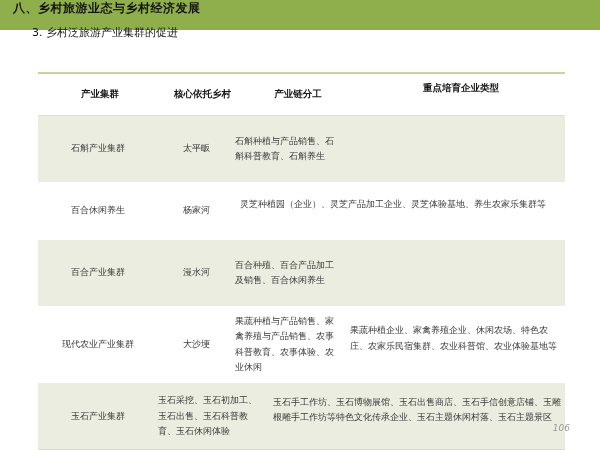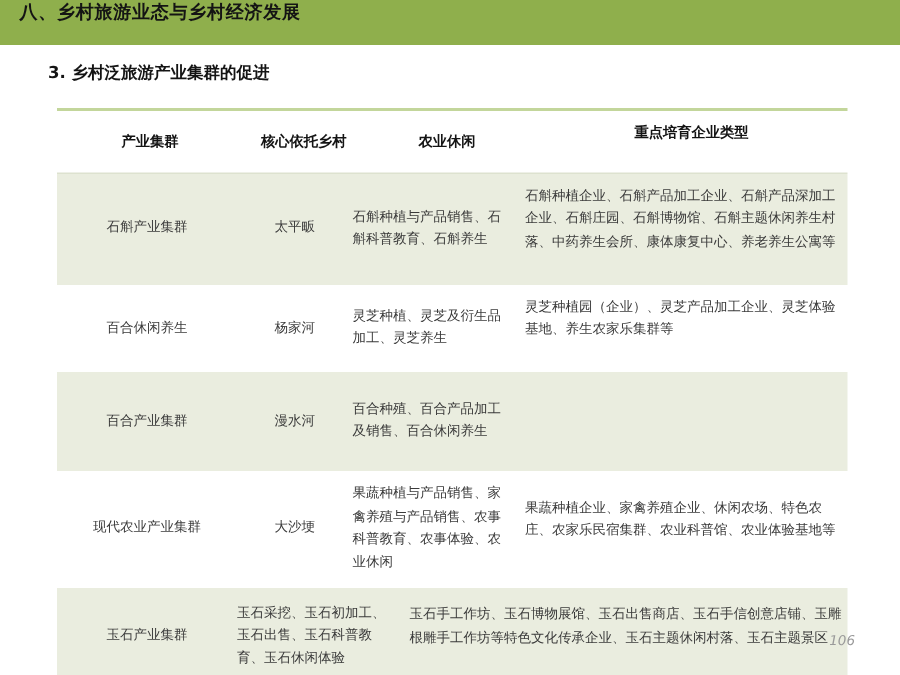--- a/index.html
+++ b/index.html
@@ -8,40 +8,40 @@
     font-family:"DejaVu Sans","Liberation Sans",sans-serif;overflow:hidden;
   }
   .title-bar{
     position:absolute;top:0;left:0;width:600px;height:30px;
     background:#8FAF4C;display:flex;align-items:flex-start;
   }
   .title-bar .title-text{
     padding-left:13px;font-size:12px;font-weight:bold;color:#141414;letter-spacing:.5px;
   }
   .subtitle{
-    position:absolute;top:41px;left:32px;font-size:11px;font-weight:bold;color:#141414;
+    position:absolute;top:25px;left:32px;font-size:11px;font-weight:normal;color:#141414;
   }
   .table{
     position:absolute;left:38px;top:72px;width:527px;
     border-top:2px solid #C3D69B;border-bottom:1px solid #D8DEC6;
   }
   .trow{display:flex;align-items:stretch;}
   .thead{border-bottom:1px solid #DDE2CF;}
   .th{
     font-size:9.5px;font-weight:bold;color:#141414;
     display:flex;align-items:center;justify-content:center;text-align:center;
     padding:7px 2px;
   }
   .row.shaded{background:#EAEDDF;}
   .c{
     font-size:9px;color:#3a3a3a;line-height:1.7;
     display:flex;align-items:center;box-sizing:border-box;
   }
   .c1{width:120px;justify-content:center;text-align:left;}
-  .c2{width:77px;justify-content:center;text-align:left;}
+  .c2{width:77px;justify-content:center;text-align:left;font-family:Liberation Serif, serif;}
   .c3{width:110px;padding:8px 3px 8px 0;}
   .c4{flex:1;padding:8px 4px 20px 5px;}
   .r-tall{min-height:66px;}
   .r-med{min-height:58px;}
   .page-number{
     position:absolute;right:30px;bottom:17px;font-size:9px;color:#9a9a9a;font-style:italic;
   }
 </style>
 </head>
 <body>
@@ -52,35 +52,33 @@
     <span class="title-text">八、乡村旅游业态与乡村经济发展</span>
   </div>
 
   <div class="subtitle">3. 乡村泛旅游产业集群的促进</div>
 
   <div class="table">
 
     <div class="trow thead">
       <div class="th c1">产业集群</div>
       <div class="th c2">核心依托乡村</div>
-      <div class="th c3">农业休闲</div>
+      <div class="th c3">产业链分工</div>
       <div class="th c4">重点培育企业类型</div>
     </div>
 
     <div class="trow row shaded r-tall">
       <div class="c c1">石斛产业集群</div>
       <div class="c c2">太平畈</div>
       <div class="c c3">石斛种植与产品销售、石斛科普教育、石斛养生</div>
-      <div class="c c4">石斛种植企业、石斛产品加工企业、石斛产品深加工企业、石斛庄园、石斛博物馆、石斛主题休闲养生村落、中药养生会所、康体康复中心、养老养生公寓等</div>
     </div>
 
     <div class="trow row r-med">
       <div class="c c1">百合休闲养生</div>
       <div class="c c2">杨家河</div>
-      <div class="c c3">灵芝种植、灵芝及衍生品加工、灵芝养生</div>
       <div class="c c4">灵芝种植园（企业）、灵芝产品加工企业、灵芝体验基地、养生农家乐集群等</div>
     </div>
 
     <div class="trow row shaded r-tall">
       <div class="c c1">百合产业集群</div>
       <div class="c c2">漫水河</div>
       <div class="c c3">百合种殖、百合产品加工及销售、百合休闲养生</div>
     </div>
 
     <div class="trow row r-med">

